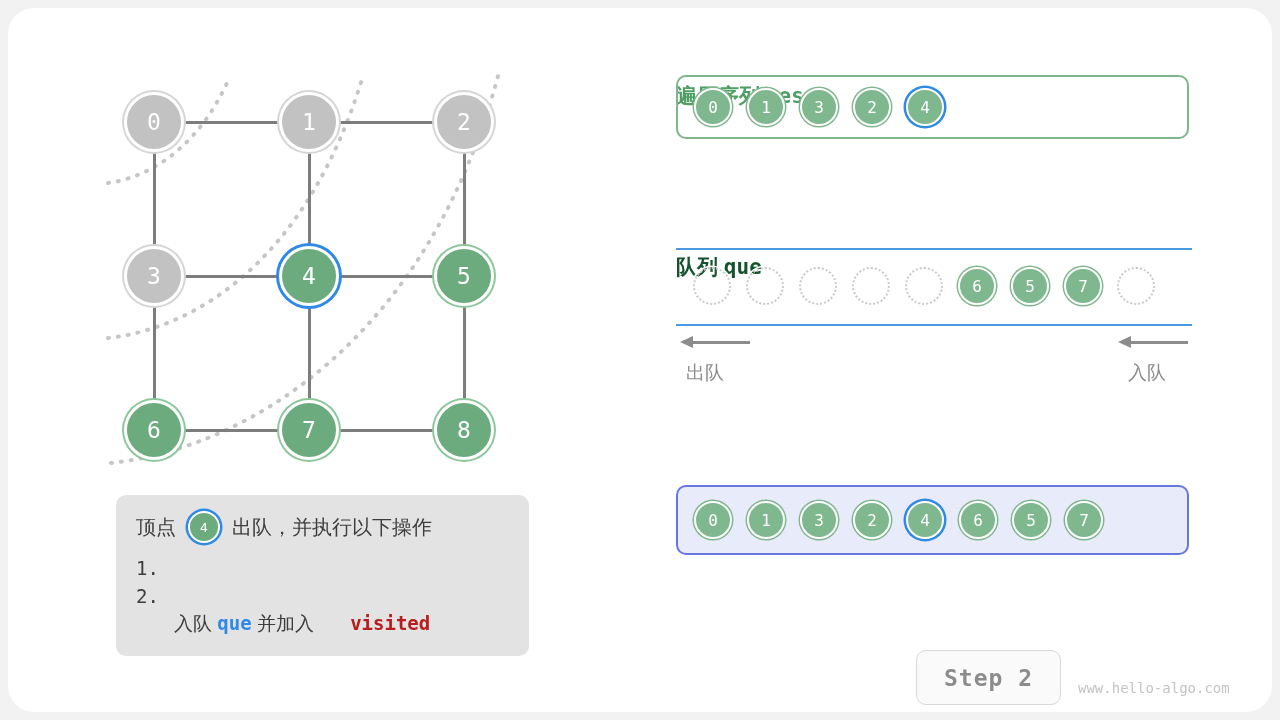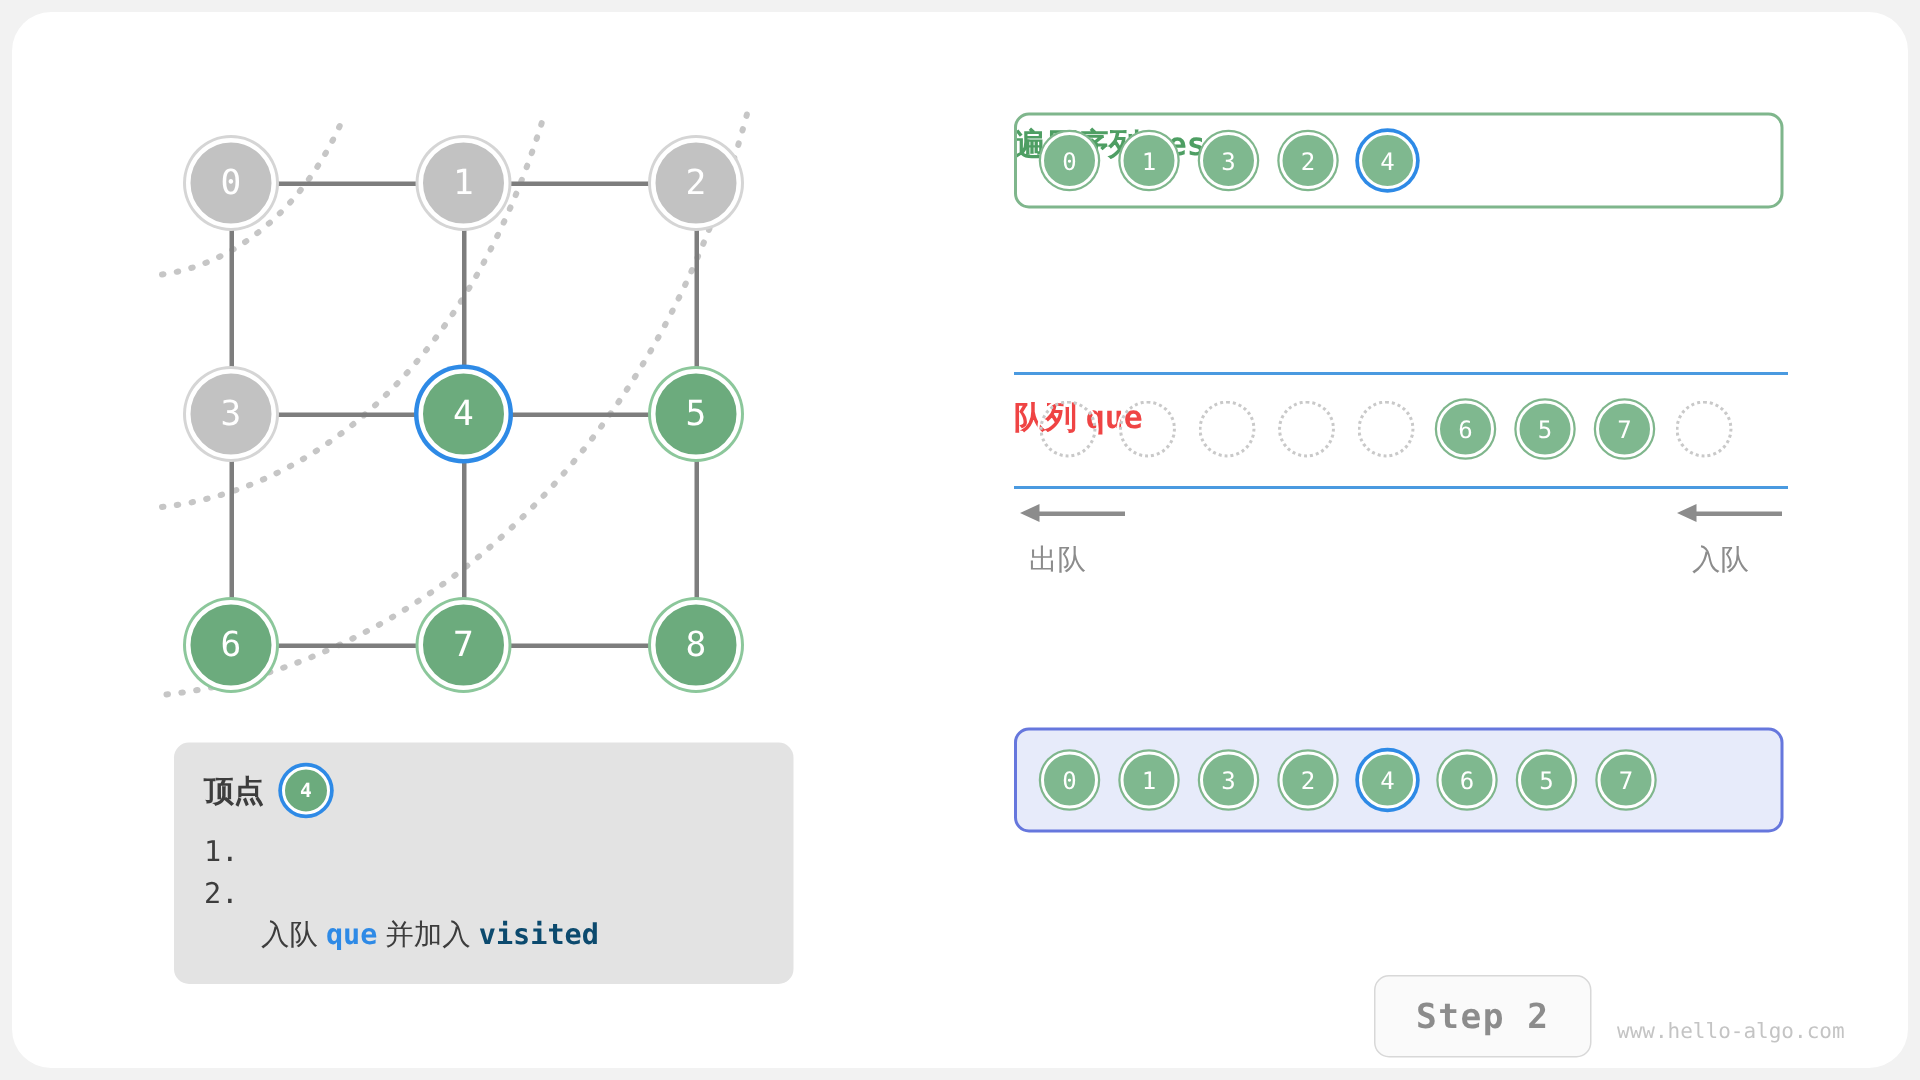--- a/index.html
+++ b/index.html
@@ -87,21 +87,21 @@
     width: 413px;
     background: #e3e3e3;
     border-radius: 10px;
     padding: 16px 20px 18px 20px;
     box-sizing: border-box;
   }
   #caption .cap-head {
     display: flex;
     align-items: center;
     font-size: 20px;
-    font-weight: bold;
+    font-weight: normal;
     color: #3d3d3d;
     margin-bottom: 12px;
     font-family: "Liberation Sans", sans-serif;
   }
   .cap-chip {
     position: relative;
     width: 28px;
     height: 28px;
     margin: 0 12px;
     border-radius: 50%;
@@ -127,21 +127,21 @@
   }
   #caption ol li { display: flex; }
   #caption ol li .idx {
     font-family: "DejaVu Sans Mono", monospace;
     width: 38px;
     flex: none;
   }
   .mono { font-family: "DejaVu Sans Mono", monospace; font-weight: bold; }
   .c-res     { color: #4e9e63; }
   .c-que     { color: #2e8ae6; }
-  .c-visited { color: #0c4a6e; }
+  .c-visited { color: #b91c1c; margin-left: 31px; }
 
   
   #right { position: absolute; left: 666px; top: 0; width: 560px; height: 720px; }
 
   .sec-title {
     position: absolute;
     font-size: 21px;
     font-weight: bold;
     font-family: "Liberation Sans", sans-serif;
     white-space: nowrap;
@@ -320,20 +320,21 @@
           </div>
         </div>
     </div>
 
     <div id="caption">
       <div class="cap-head">
         <span>顶点</span>
         <span class="cap-chip">
           <span>4</span>
         </span>
+        <span>出队，并执行以下操作</span>
       </div>
       <ol>
         <li>
           <span class="idx">1.</span>
         </li>
         <li>
           <span class="idx">2.</span>
           <span>
             <br>
             <span>入队</span>
@@ -364,21 +365,21 @@
             </div>
             <div class="slot filled" style="left: 175px;">
               <span>2</span>
             </div>
             <div class="slot hl" style="left: 228px;">
               <span>4</span>
             </div>
           </div>
       </div>
 
-      <div class="sec-title" style="left:2px; top:256px; color:#ef4444;">
+      <div class="sec-title" style="left:2px; top:245px; color:#14532d;">
         <span>队列</span>
         <span class="mono">que</span>
       </div>
       <div id="que-wrap">
         <div class="que-rail" style="top:0;"></div>
         <div id="que-slots">
             <div class="slot empty" style="left: 17px; top: 32px;"></div>
             <div class="slot empty" style="left: 70px; top: 32px;"></div>
             <div class="slot empty" style="left: 123px; top: 32px;"></div>
             <div class="slot empty" style="left: 176px; top: 32px;"></div>

